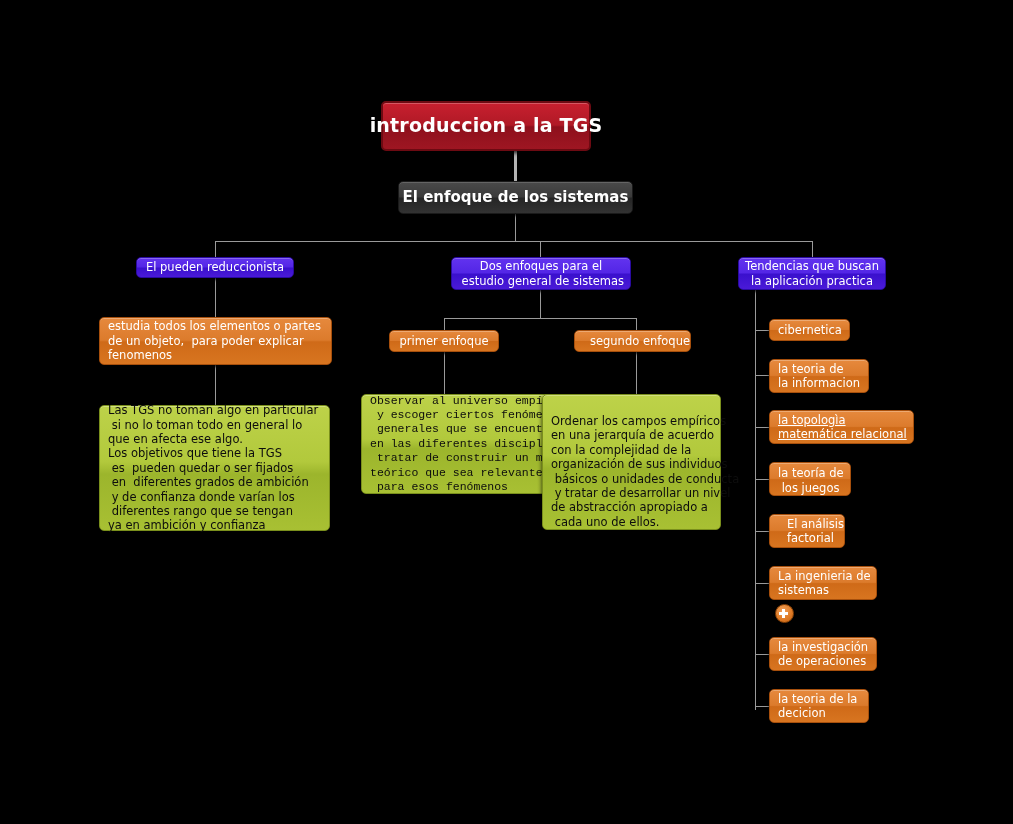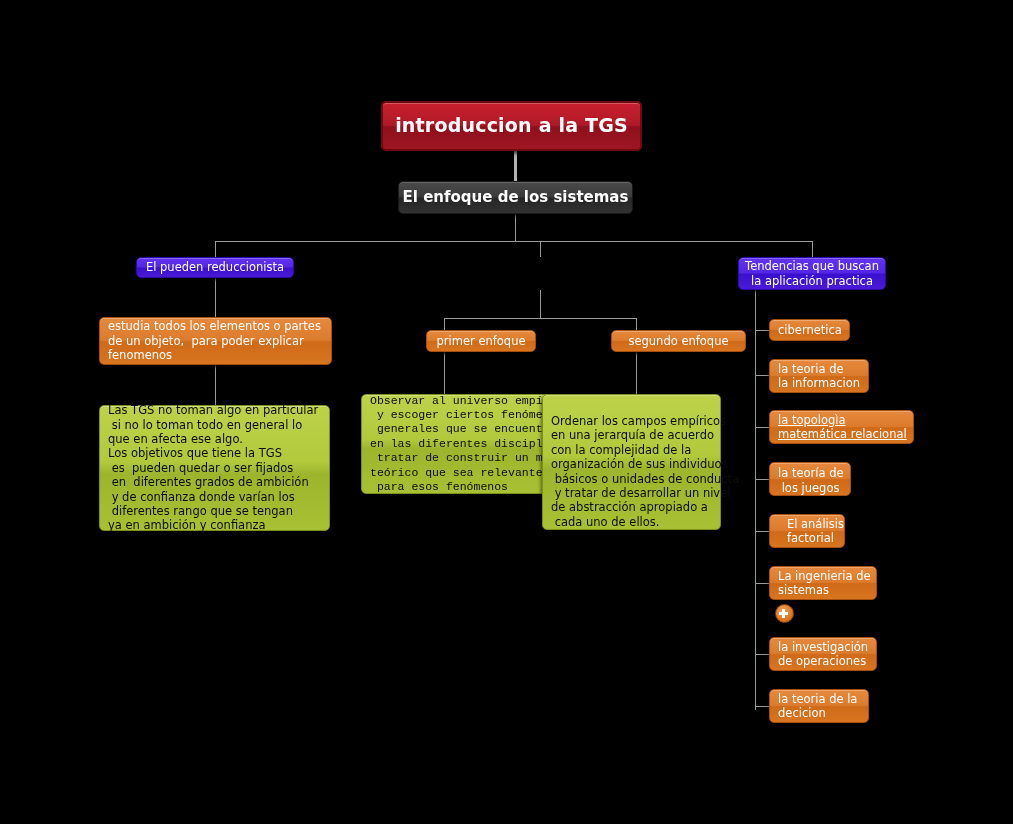--- a/index.html
+++ b/index.html
@@ -80,21 +80,21 @@
 
   
   .node-orange {
     background: linear-gradient(to bottom, #e6893d 0%, #dc7b2c 48%, #cf6a18 52%, #d87520 100%);
     border: 1px solid #a64f0c;
     box-shadow: 0 2px 3px rgba(0,0,0,0.8), inset 0 1px 0 rgba(255,255,255,0.28);
     color: #ffffff;
     font-size: 11.5px;
     padding-left: 8px;
   }
-  .node-orange.center { justify-content: center; padding-left: 0; margin-left: 37px; }
+  .node-orange.center { justify-content: center; padding-left: 0; }
 
   
   .node-green {
     background: linear-gradient(to bottom, #bdd249 0%, #b2c93c 45%, #9cb52c 55%, #a8c033 100%);
     border: 1px solid #7a8f1c;
     box-shadow: 0 2px 4px rgba(0,0,0,0.8), inset 0 1px 0 rgba(255,255,255,0.3);
     color: #0d0d0d;
     font-size: 11.5px;
     padding-left: 8px;
     align-items: center;
@@ -150,21 +150,21 @@
   <div class="line v" style="left:755px; top:290px; height:420px;"></div>
   <div class="line h" style="left:755px; top:330px; width:14px;"></div>
   <div class="line h" style="left:755px; top:375px; width:14px;"></div>
   <div class="line h" style="left:755px; top:427px; width:14px;"></div>
   <div class="line h" style="left:755px; top:479px; width:14px;"></div>
   <div class="line h" style="left:755px; top:531px; width:14px;"></div>
   <div class="line h" style="left:755px; top:583px; width:14px;"></div>
   <div class="line h" style="left:755px; top:654px; width:14px;"></div>
   <div class="line h" style="left:755px; top:706px; width:14px;"></div>
 
-  <div class="node node-root" style="left:381px; top:101px; width:261px; height:50px;">
+  <div class="node node-root" style="left:381px; top:101px; width:210px; height:50px;">
     <span>introduccion a la TGS</span>
   </div>
 
   <div class="node node-dark" style="left:398px; top:181px; width:235px; height:33px;">
     <span>El enfoque de los sistemas</span>
   </div>
 
   <div class="node node-blue" style="left:136px; top:257px; width:158px; height:21px;">
     <span>El pueden reduccionista</span>
   </div>
@@ -180,26 +180,30 @@
  si no lo toman todo en general lo
 que en afecta ese algo.
 Los objetivos que tiene la TGS
  es  pueden quedar o ser fijados
  en  diferentes grados de ambición
  y de confianza donde varían los
  diferentes rango que se tengan
 ya en ambición y confianza</span>
   </div>
 
+  <div class="node node-blue" style="left:451px; top:257px; width:180px; height:33px;">
+    <span>Dos enfoques para el
+ estudio general de sistemas</span>
+  </div>
 
   <div class="node node-orange center" style="left:389px; top:330px; width:110px; height:22px;">
     <span>primer enfoque</span>
   </div>
 
-  <div class="node node-orange center" style="left:574px; top:330px; width:135px; height:22px;">
+  <div class="node node-orange center" style="left:574px; top:330px; width:117px; height:22px;justify-content:flex-end;">
     <span>segundo enfoque</span>
   </div>
 
   <div class="node node-green" style="left:361px; top:394px; width:191px; height:100px;font-family:Liberation Mono, monospace;">
     <span>Observar al universo empírico
  y escoger ciertos fenómenos
  generales que se encuentran
 en las diferentes disciplinas y
  tratar de construir un modelo
 teórico que sea relevante

